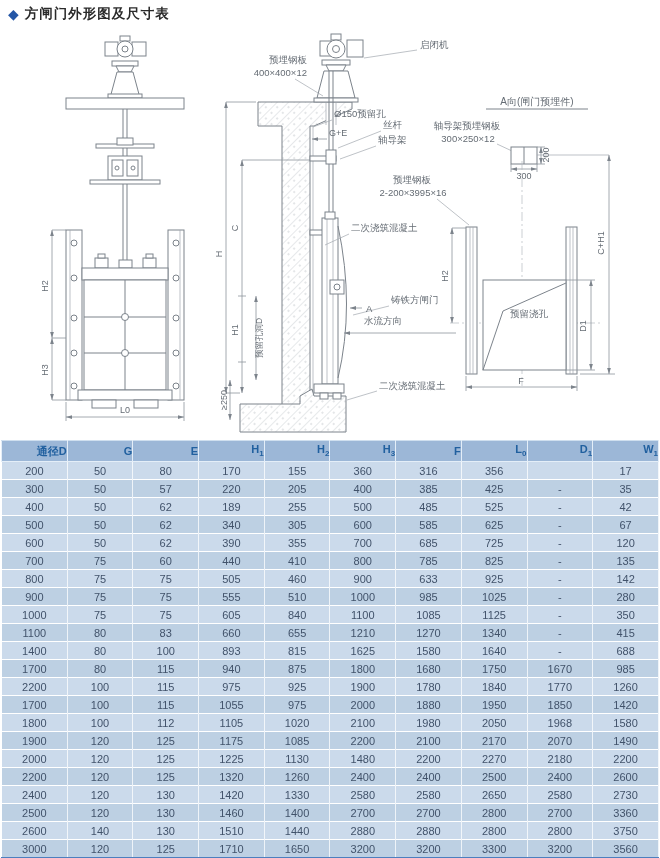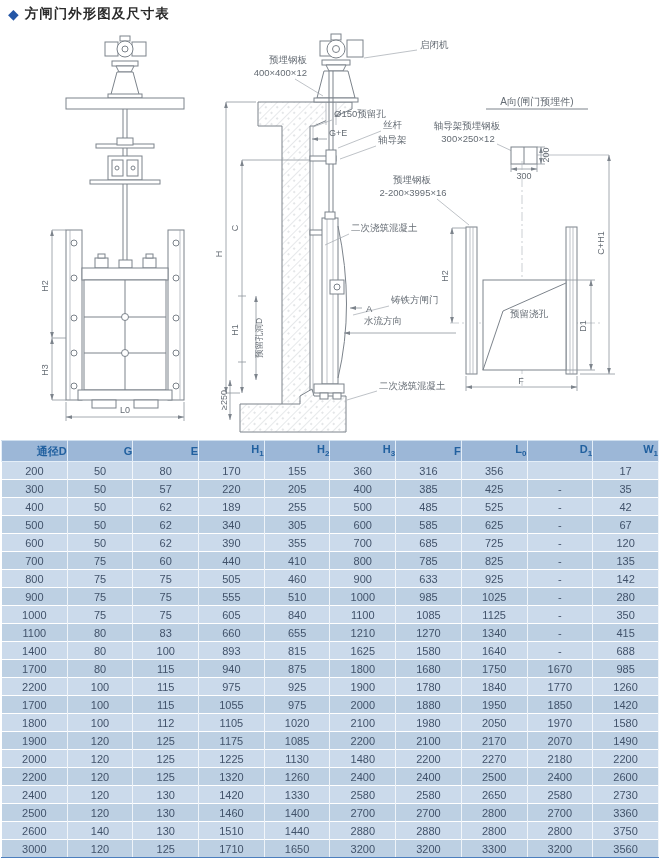--- a/index.html
+++ b/index.html
@@ -445,21 +445,21 @@
       </tr>
       <tr>
         <td>1800</td>
         <td>100</td>
         <td>112</td>
         <td>1105</td>
         <td>1020</td>
         <td>2100</td>
         <td>1980</td>
         <td>2050</td>
-        <td>1970</td>
+        <td>1968</td>
         <td>1580</td>
       </tr>
       <tr>
         <td>1900</td>
         <td>120</td>
         <td>125</td>
         <td>1175</td>
         <td>1085</td>
         <td>2200</td>
         <td>2100</td>

